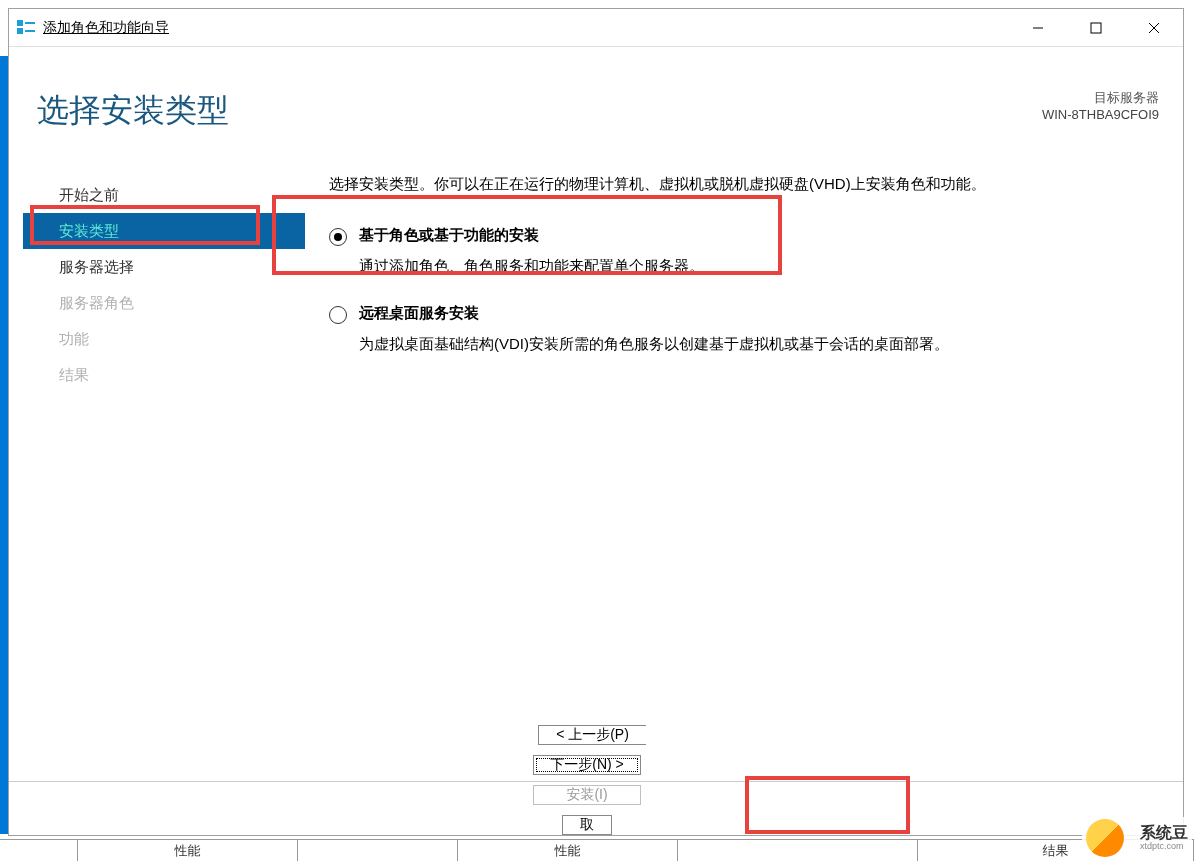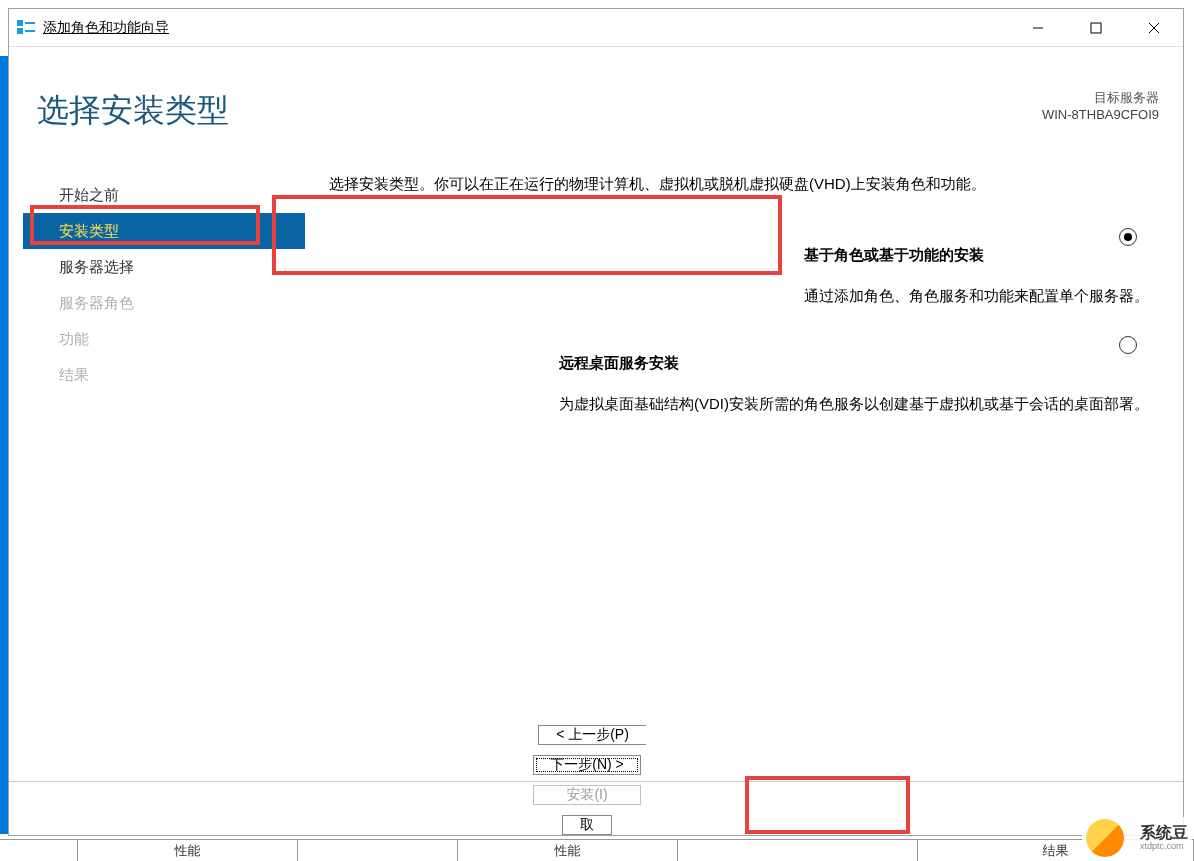--- a/index.html
+++ b/index.html
@@ -98,43 +98,42 @@
       display: flex;
       align-items: center;
       padding-left: 36px;
       font-size: 15px;
       color: #333;
       cursor: default;
       position: relative;
     }
     .sidebar-item.active {
       background: #0a64a4;
-      color: #fde047;
+      color: #5eead4;
     }
     .sidebar-item.disabled {
       color: #b0b0b0;
     }
     .main-content {
       position: absolute;
       left: 320px;
       top: 126px;
       width: 820px;
     }
     .instruction {
       font-size: 15px;
       color: #000;
       margin-bottom: 30px;
       line-height: 1.5;
     }
     .radio-option {
       display: flex;
-      align-items: flex-end;
+      align-items: flex-start;
       margin-bottom: 28px;
       cursor: default;
-      flex-direction: column;
     }
     .radio-circle {
       width: 18px;
       height: 18px;
       border: 1px solid #333;
       border-radius: 50%;
       margin-right: 12px;
       margin-top: 2px;
       display: flex;
       align-items: center;
@@ -149,21 +148,21 @@
       border-radius: 50%;
     }
     .radio-label .opt-title {
       font-size: 15px;
       font-weight: bold;
       color: #000;
     }
     .radio-label .opt-desc {
       font-size: 15px;
       color: #000;
-      margin-top: 22px;
+      margin-top: 12px;
     }
     .button-bar {
       position: absolute;
       bottom: 0;
       left: 0;
       right: 0;
       height: 54px;
       border-top: 1px solid #ccc;
       display: flex;
       align-items: center;

